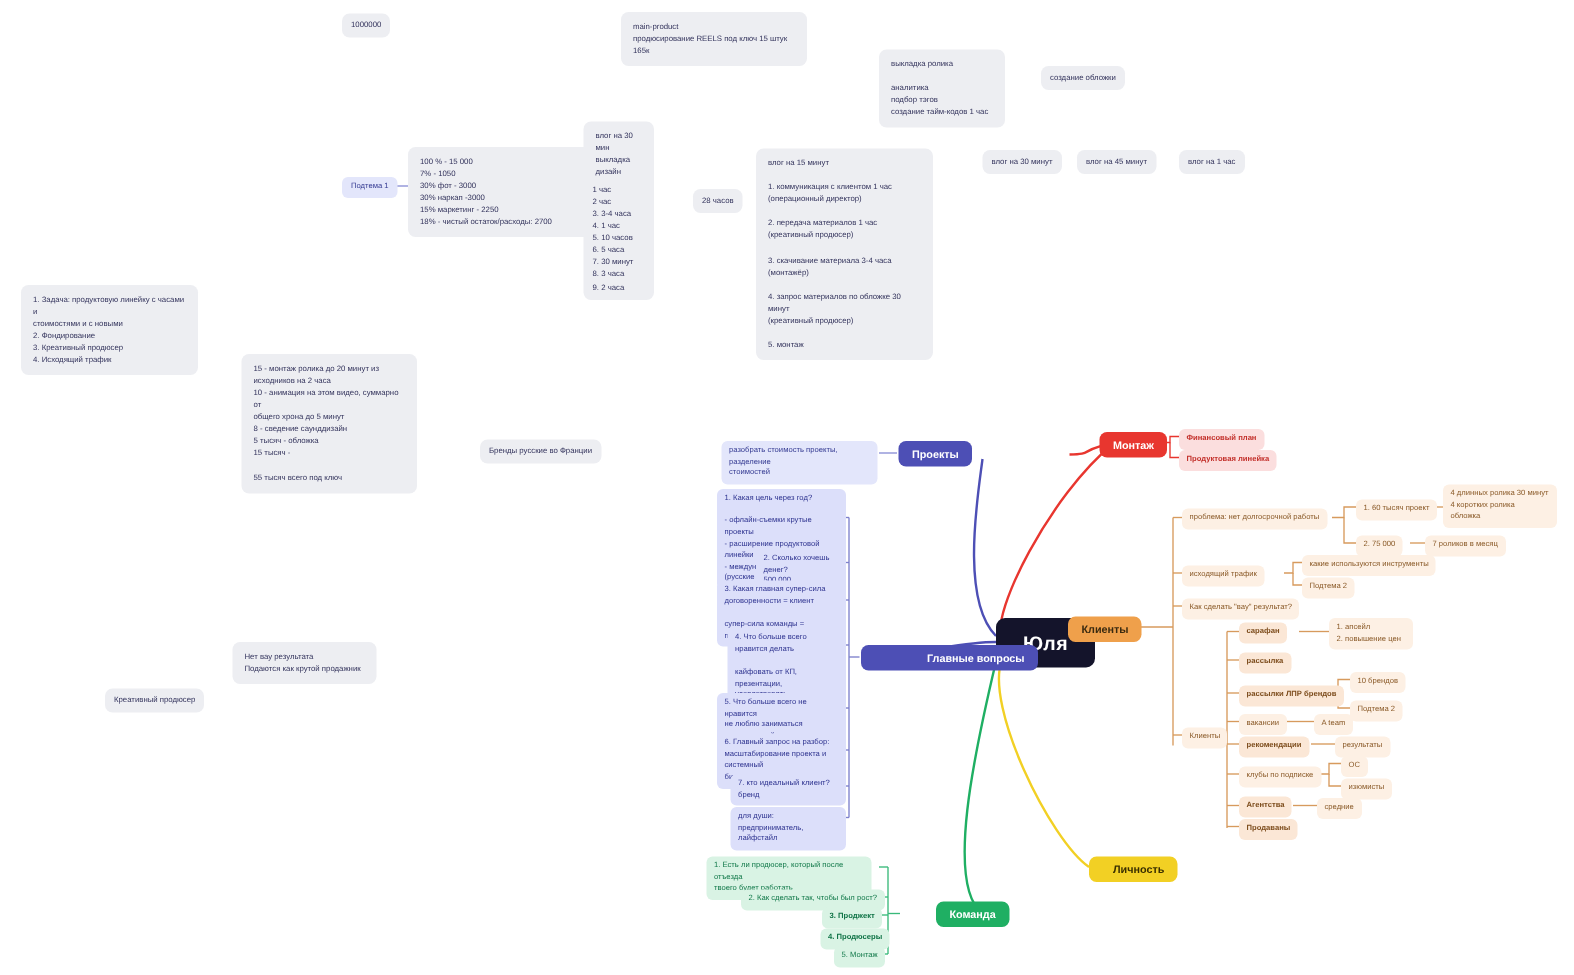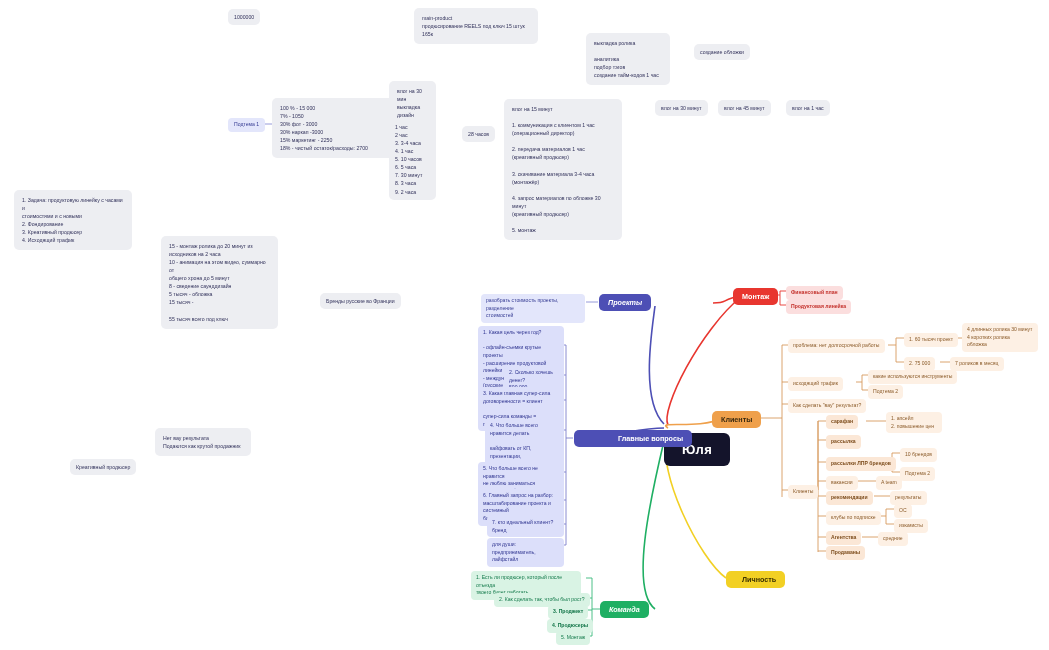--- a/index.html
+++ b/index.html
@@ -37,21 +37,21 @@
   
   .chip{
     border-radius:5px;font-size:7.2px;font-weight:bold;
     padding:4px 9px;text-align:center;color:#fff;white-space:nowrap;
   }
   .chip.red{background:#e8362f;}
   .chip.orange{background:#efa04b;color:#3a2a10;}
   .chip.yellow{background:#f2d024;color:#3a3000;}
   .chip.green{background:#1faf63;}
   .chip.blue{background:#4d4fb5;}
-  .chip.purple{background:#4d4fb5;font-style:italic;}
+  .chip.purple{background:#4d4fb5;}
 
   
   .sub{border-radius:4px;font-size:5.1px;line-height:1.5;padding:3px 5px;white-space:pre-line;}
   .sub.red{background:#fbdede;color:#c3302b;font-weight:bold;}
   .sub.orange-b{background:#fbe7d6;color:#7d4d1d;font-weight:bold;}
   .sub.orange-pale{background:#fdf0e4;color:#8a5a28;}
   .sub.green{background:#d9f3e4;color:#12794a;}
   .sub.green-b{background:#d9f3e4;color:#0f7346;font-weight:bold;}
   .sub.blue{background:#dcdffa;color:#2f3490;}
   .sub.blue-plain{background:#e3e6fb;color:#343a92;}
@@ -209,21 +209,21 @@
 
 55 тысяч всего под ключ</div>
 
   <div class="node note nowrap" style="left:320px;top:293px;">Бренды русские во Франции</div>
 
   <div class="node note nowrap" style="left:70px;top:459px;">Креативный продюсер</div>
 
   <div class="node note pad" style="left:155px;top:428px;width:96px;">Нет вау результата
 Подаются как крутой продажник</div>
 
-  <div class="node root" style="left:664px;top:412px;margin-top:21px;">Юля</div>
+  <div class="node root" style="left:664px;top:412px;">Юля</div>
 
   <div class="node chip purple" style="left:599px;top:294px;">Проекты</div>
   <div class="node sub blue-plain" style="left:481px;top:294px;width:104px;">разобрать стоимость проекты, разделение
 стоимостей</div>
 
   <div class="node chip red" style="left:733px;top:288px;">Монтаж</div>
   <div class="node sub red nowrap" style="left:786px;top:286px;">Финансовый план</div>
   <div class="node sub red nowrap" style="left:786px;top:300px;">Продуктовая линейка</div>
 
   <div class="node chip orange" style="left:712px;top:411px;">Клиенты</div>
@@ -264,21 +264,21 @@
   <div class="node sub orange-pale nowrap" style="left:894px;top:504px;">ОС</div>
   <div class="node sub orange-pale nowrap" style="left:894px;top:519px;">изюмисты</div>
 
   <div class="node sub orange-b nowrap" style="left:826px;top:531px;">Агентства</div>
   <div class="node sub orange-pale nowrap" style="left:878px;top:532px;">средние</div>
 
   <div class="node sub orange-b nowrap" style="left:826px;top:546px;">Продаваны</div>
 
   <div class="node chip yellow" style="left:726px;top:571px;padding-left:16px;">Личность</div>
 
-  <div class="node chip green" style="left:600px;top:601px;font-style:italic;">Команда</div>
+  <div class="node chip green" style="left:624px;top:601px;">Команда</div>
   <div class="node sub green" style="left:471px;top:571px;width:110px;">1. Есть ли продюсер, который после отъезда
 твоего будет работать</div>
   <div class="node sub green nowrap" style="left:494px;top:593px;">2. Как сделать так, чтобы был рост?</div>
   <div class="node sub green-b nowrap" style="left:548px;top:605px;">3. Проджект</div>
   <div class="node sub green-b nowrap" style="left:547px;top:619px;">4. Продюсеры</div>
   <div class="node sub green nowrap" style="left:556px;top:631px;">5. Монтаж</div>
 
   <div class="node chip blue" style="left:574px;top:430px;padding-left:44px;">Главные вопросы</div>
 
   <div class="node sub blue" style="left:478px;top:326px;width:86px;">1. Какая цель через год?

